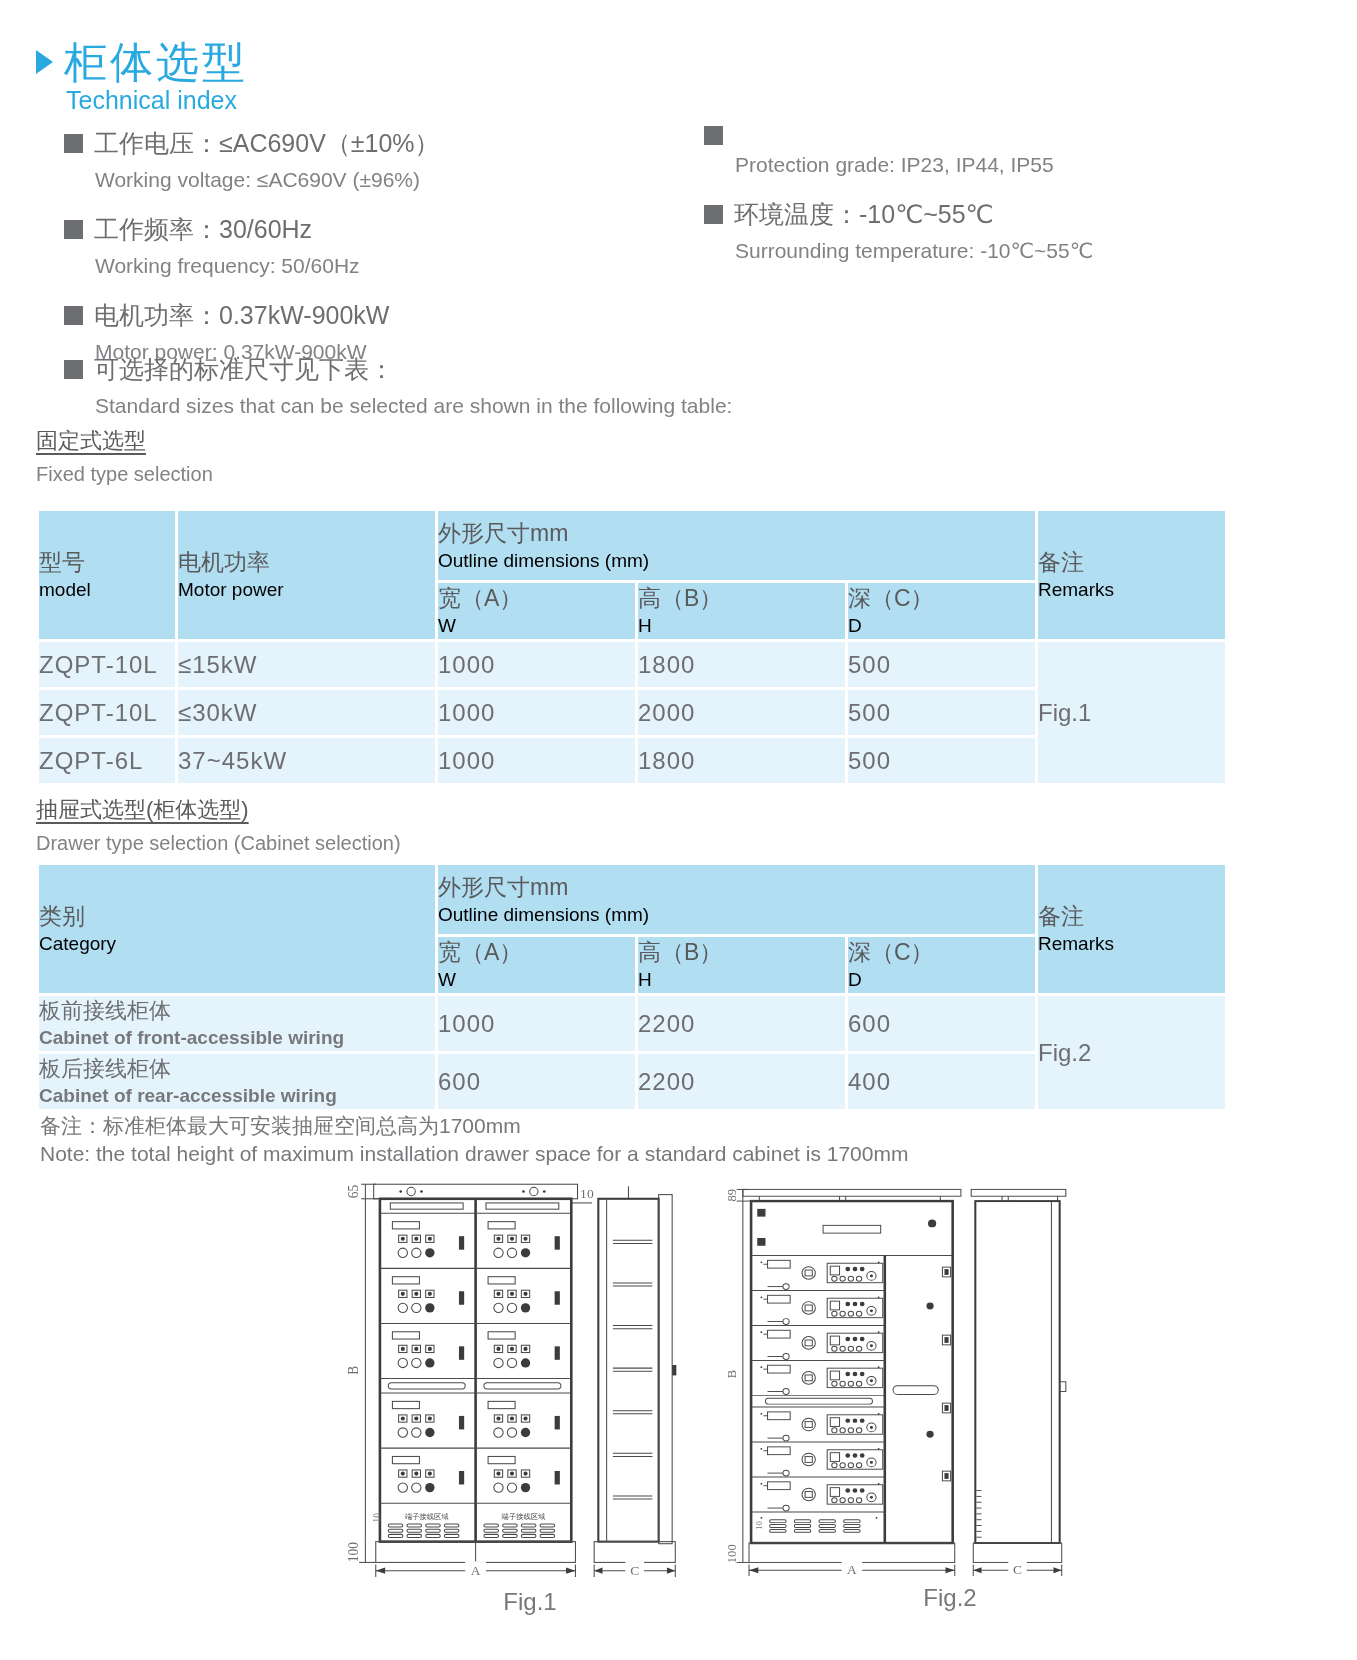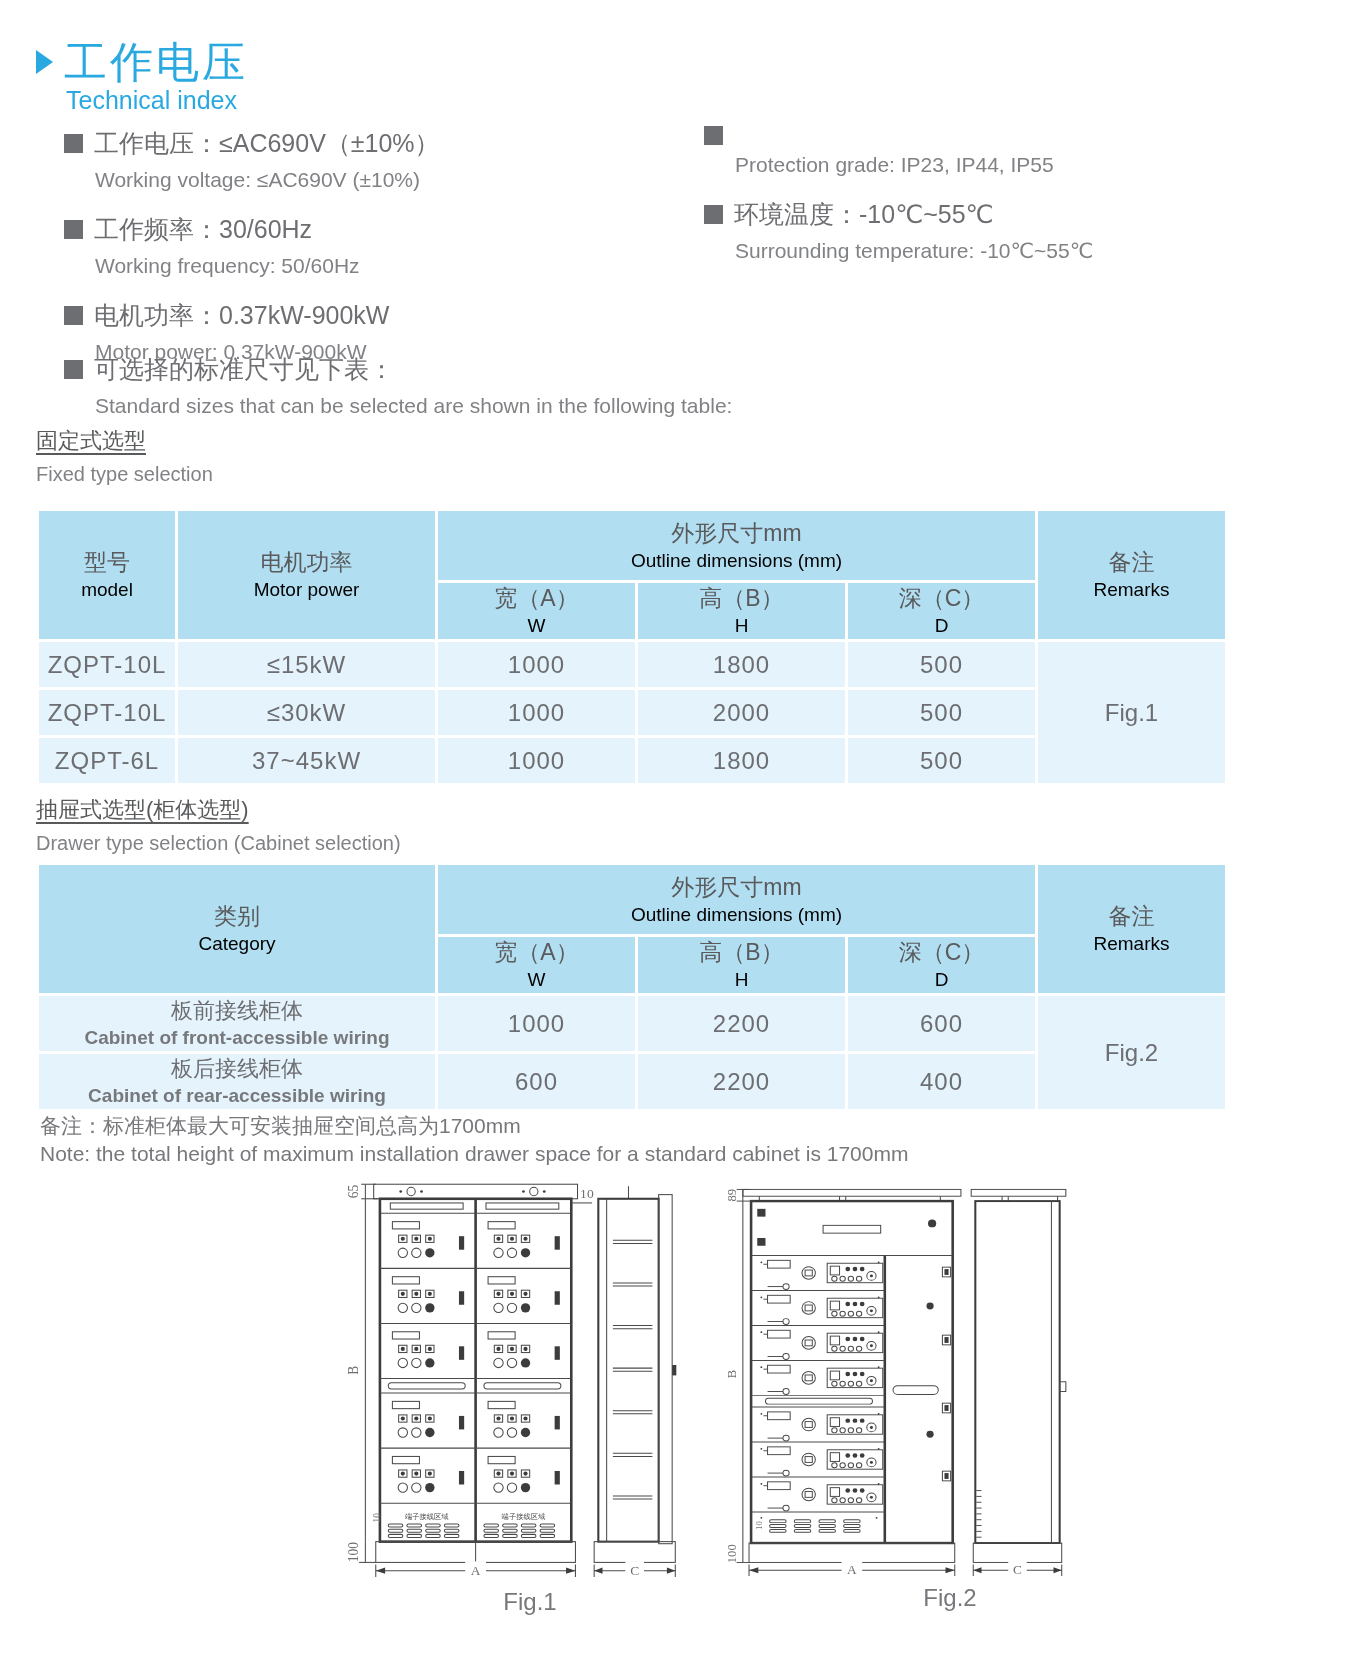--- a/index.html
+++ b/index.html
@@ -21,21 +21,21 @@
   .spec-en{font-size:21px;color:#808285;margin:0 0 17px 31px;line-height:30px;}
   .table-note{position:absolute;left:64px;top:352px;}
 
   
   .section{position:absolute;left:36px;}
   .sec-zh{font-size:22px;color:#595a5c;text-decoration:underline;text-underline-offset:5px;}
   .sec-en{font-size:20px;color:#808285;margin-top:7px;text-align:right;}
 
   
   table.spec-table{border-collapse:collapse;table-layout:fixed;position:absolute;left:36px;}
-  .spec-table th,.spec-table td{border:3px solid #fff;padding:0;text-align:center;vertical-align:middle;font-weight:normal;}
+  .spec-table th,.spec-table td{border:3px solid #fff;padding:0;text-align:left;vertical-align:middle;font-weight:normal;}
   .hd{background:#b2def2;color:#595a5c;}
   .bd{background:#e4f3fc;color:#6d6e71;}
   .h-zh{font-size:23px;line-height:30px;}
   .h-en{font-size:19px;line-height:26px;color:#000000;}
   .c-zh{font-size:22px;line-height:28px;}
   .c-en{font-size:19px;line-height:25px;color:#77787b;font-weight:bold;}
   .num{font-size:24px;letter-spacing:1px;}
   .fig-ref{font-size:24px;}
 
   
@@ -52,30 +52,30 @@
   .dim{fill:#6d6e71;font-size:13px;font-family:"Liberation Serif","DejaVu Serif",serif;}
   .dims{fill:#6d6e71;font-size:9px;font-family:"Liberation Serif","DejaVu Serif",serif;}
   .tiny{fill:#4a4a4c;font-size:7px;}
 </style>
 </head>
 <body>
 
 <div class="page">
 
   <div class="hdr-arrow"></div>
-  <div class="page-title">工作电压</div>
+  <div class="page-title">柜体选型</div>
   <div class="page-subtitle">Technical index</div>
 
   <div class="spec-col left">
     <div class="spec-item">
       <div class="spec-zh">
           <span class="bullet"></span>
           <span>工作电压：≤AC690V（±10%）</span>
         </div>
-      <div class="spec-en">Working voltage: ≤AC690V (±10%)</div>
+      <div class="spec-en">Working voltage: ≤AC690V (±96%)</div>
     </div>
     <div class="spec-item">
       <div class="spec-zh">
           <span class="bullet"></span>
           <span>工作频率：30/60Hz</span>
         </div>
       <div class="spec-en">Working frequency: 50/60Hz</div>
     </div>
     <div class="spec-item">
       <div class="spec-zh">

